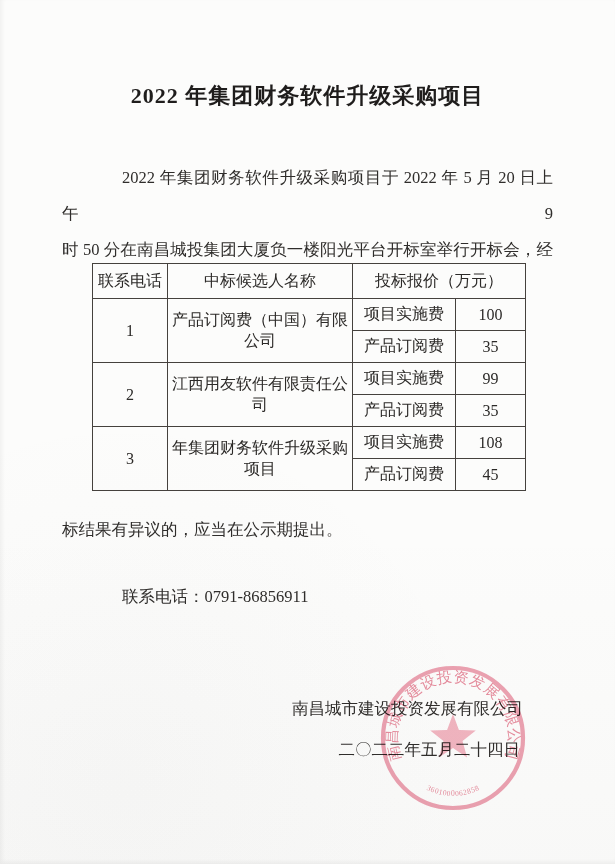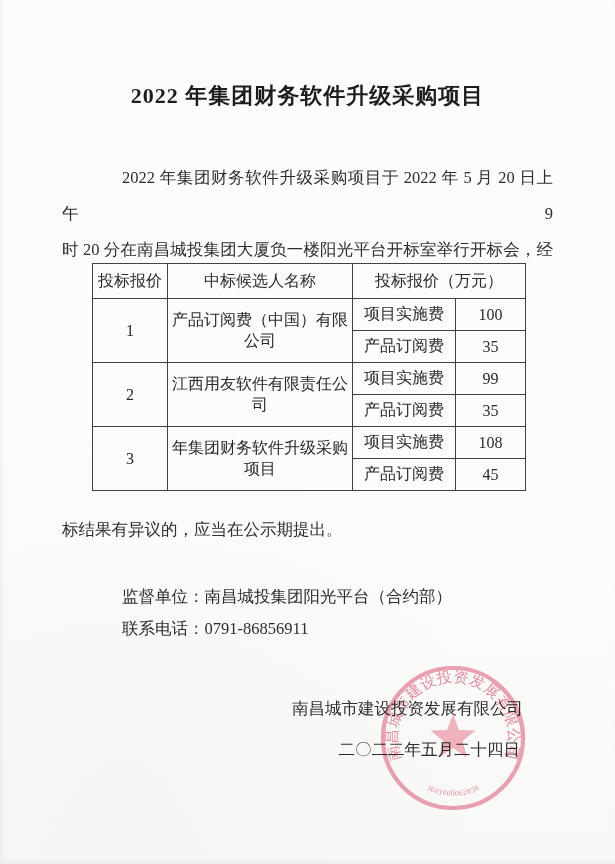--- a/index.html
+++ b/index.html
@@ -48,33 +48,33 @@
 <body>
 
 <div class="page">
 
   <header class="title">
     <div>2022 年集团财务软件升级采购项目</div>
   </header>
 
   <section class="para intro">
     <div class="line fill indent">2022 年集团财务软件升级采购项目于 2022 年 5 月 20 日上午 9</div>
-    <div class="line fill">时 20 分在南昌城投集团大厦负一楼阳光平台开标室举行开标会，经</div>
+    <div class="line fill">时 50 分在南昌城投集团大厦负一楼阳光平台开标室举行开标会，经</div>
   </section>
 
   <table class="bid">
     <colgroup>
       <col style="width:75px">
         <col style="width:185px">
         <col style="width:103px">
         <col style="width:70px">
     </colgroup>
     <tbody>
       <tr>
-        <th>投标报价</th>
+        <th>联系电话</th>
         <th>中标候选人名称</th>
         <th colspan="2">投标报价（万元）</th>
       </tr>
 
       <tr>
         <td rowspan="2">1</td>
         <td rowspan="2">产品订阅费（中国）有限公司</td>
         <td>项目实施费</td>
         <td>100</td>
       </tr>
@@ -105,21 +105,20 @@
         <td>45</td>
       </tr>
     </tbody>
   </table>
 
   <section class="para notice">
     <div class="line">标结果有异议的，应当在公示期提出。</div>
   </section>
 
   <section class="info-block">
-    <div class="line">监督单位：南昌城投集团阳光平台（合约部）</div>
     <div class="line">联系电话：0791-86856911</div>
   </section>
 
   <div class="signature">
     <div class="sig-company">南昌城市建设投资发展有限公司</div>
     <div class="sig-date">二〇二二年五月二十四日</div>
   </div>
 
   <svg class="seal" viewBox="0 0 160 160" aria-hidden="true">
     <circle cx="80" cy="80" r="70" fill="none" stroke="#e87f95" stroke-width="4.2" opacity="0.85"></circle>

